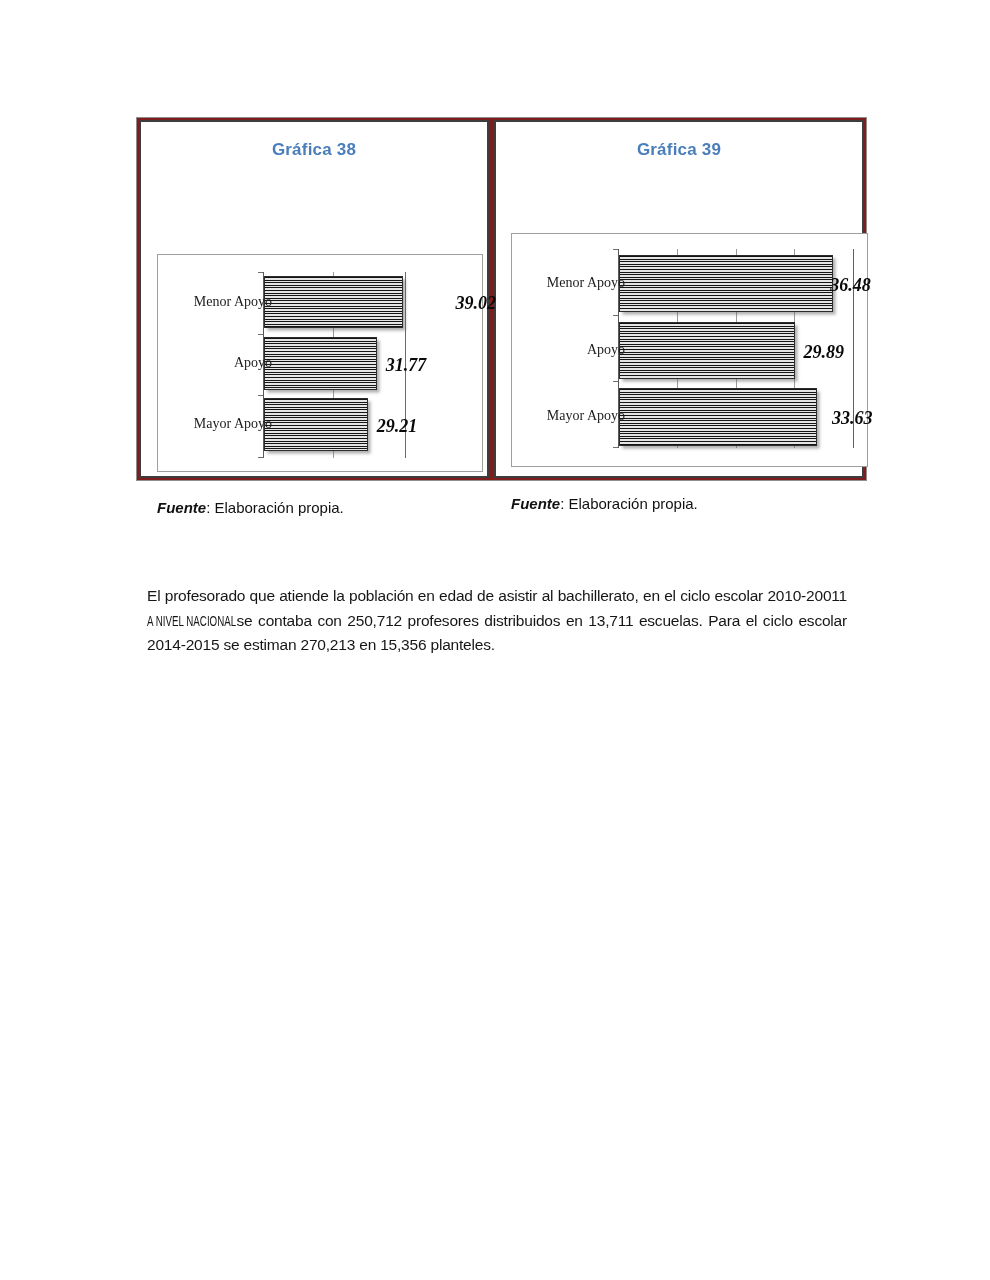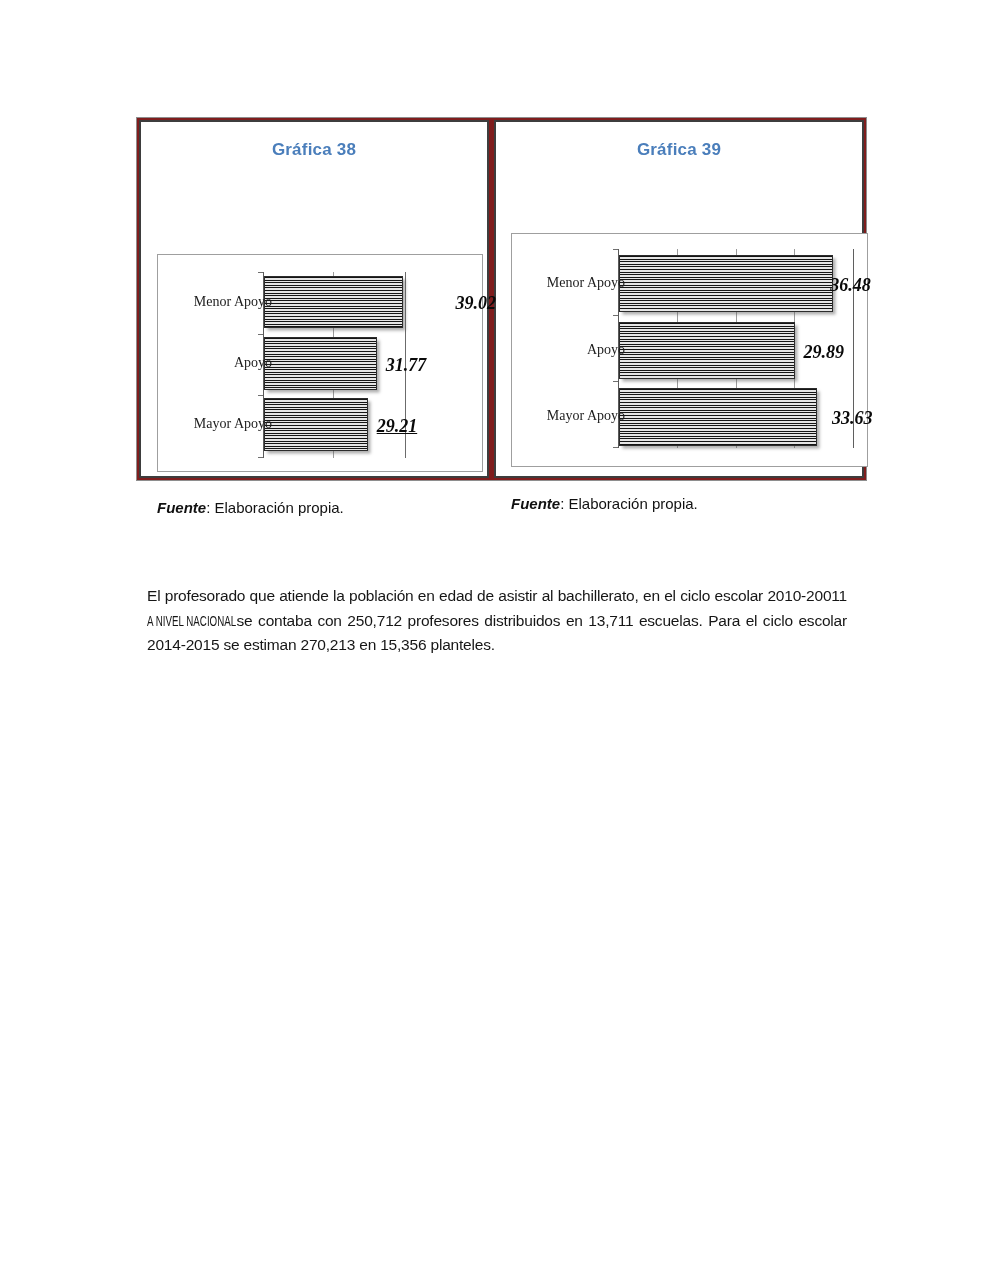--- a/index.html
+++ b/index.html
@@ -100,21 +100,21 @@
       <div class="bar" style="left: 106px; top: 21px; height: 52px; width: 138.5px;"></div>
       <div class="bar" style="left: 106px; top: 82px; height: 53px; width: 112.8px;"></div>
       <div class="bar" style="left: 106px; top: 143px; height: 53px; width: 103.7px;"></div>
 
       <div class="cat-label" style="top:39px;">Menor Apoyo</div>
       <div class="cat-label" style="top:100px;">Apoyo</div>
       <div class="cat-label" style="top:161px;">Mayor Apoyo</div>
 
       <div class="value-label" style="top: 38px; left: 253.5px; margin-left: 44px;">39.02</div>
       <div class="value-label" style="top: 100px; left: 227.8px;">31.77</div>
-      <div class="value-label" style="top: 161px; left: 218.7px; text-decoration: underline;">29.21</div>
+      <div class="value-label" style="top: 161px; left: 218.7px;">29.21</div>
     </div>
 
     <div class="fuente"><span class="fuente-label">Fuente</span><span>: Elaboración propia.</span></div>
   </div>
 
   <div class="cell cell-right">
     <div class="cell-title">Gráfica 39</div>
 
 
     <div class="chart-frame frame-39">

